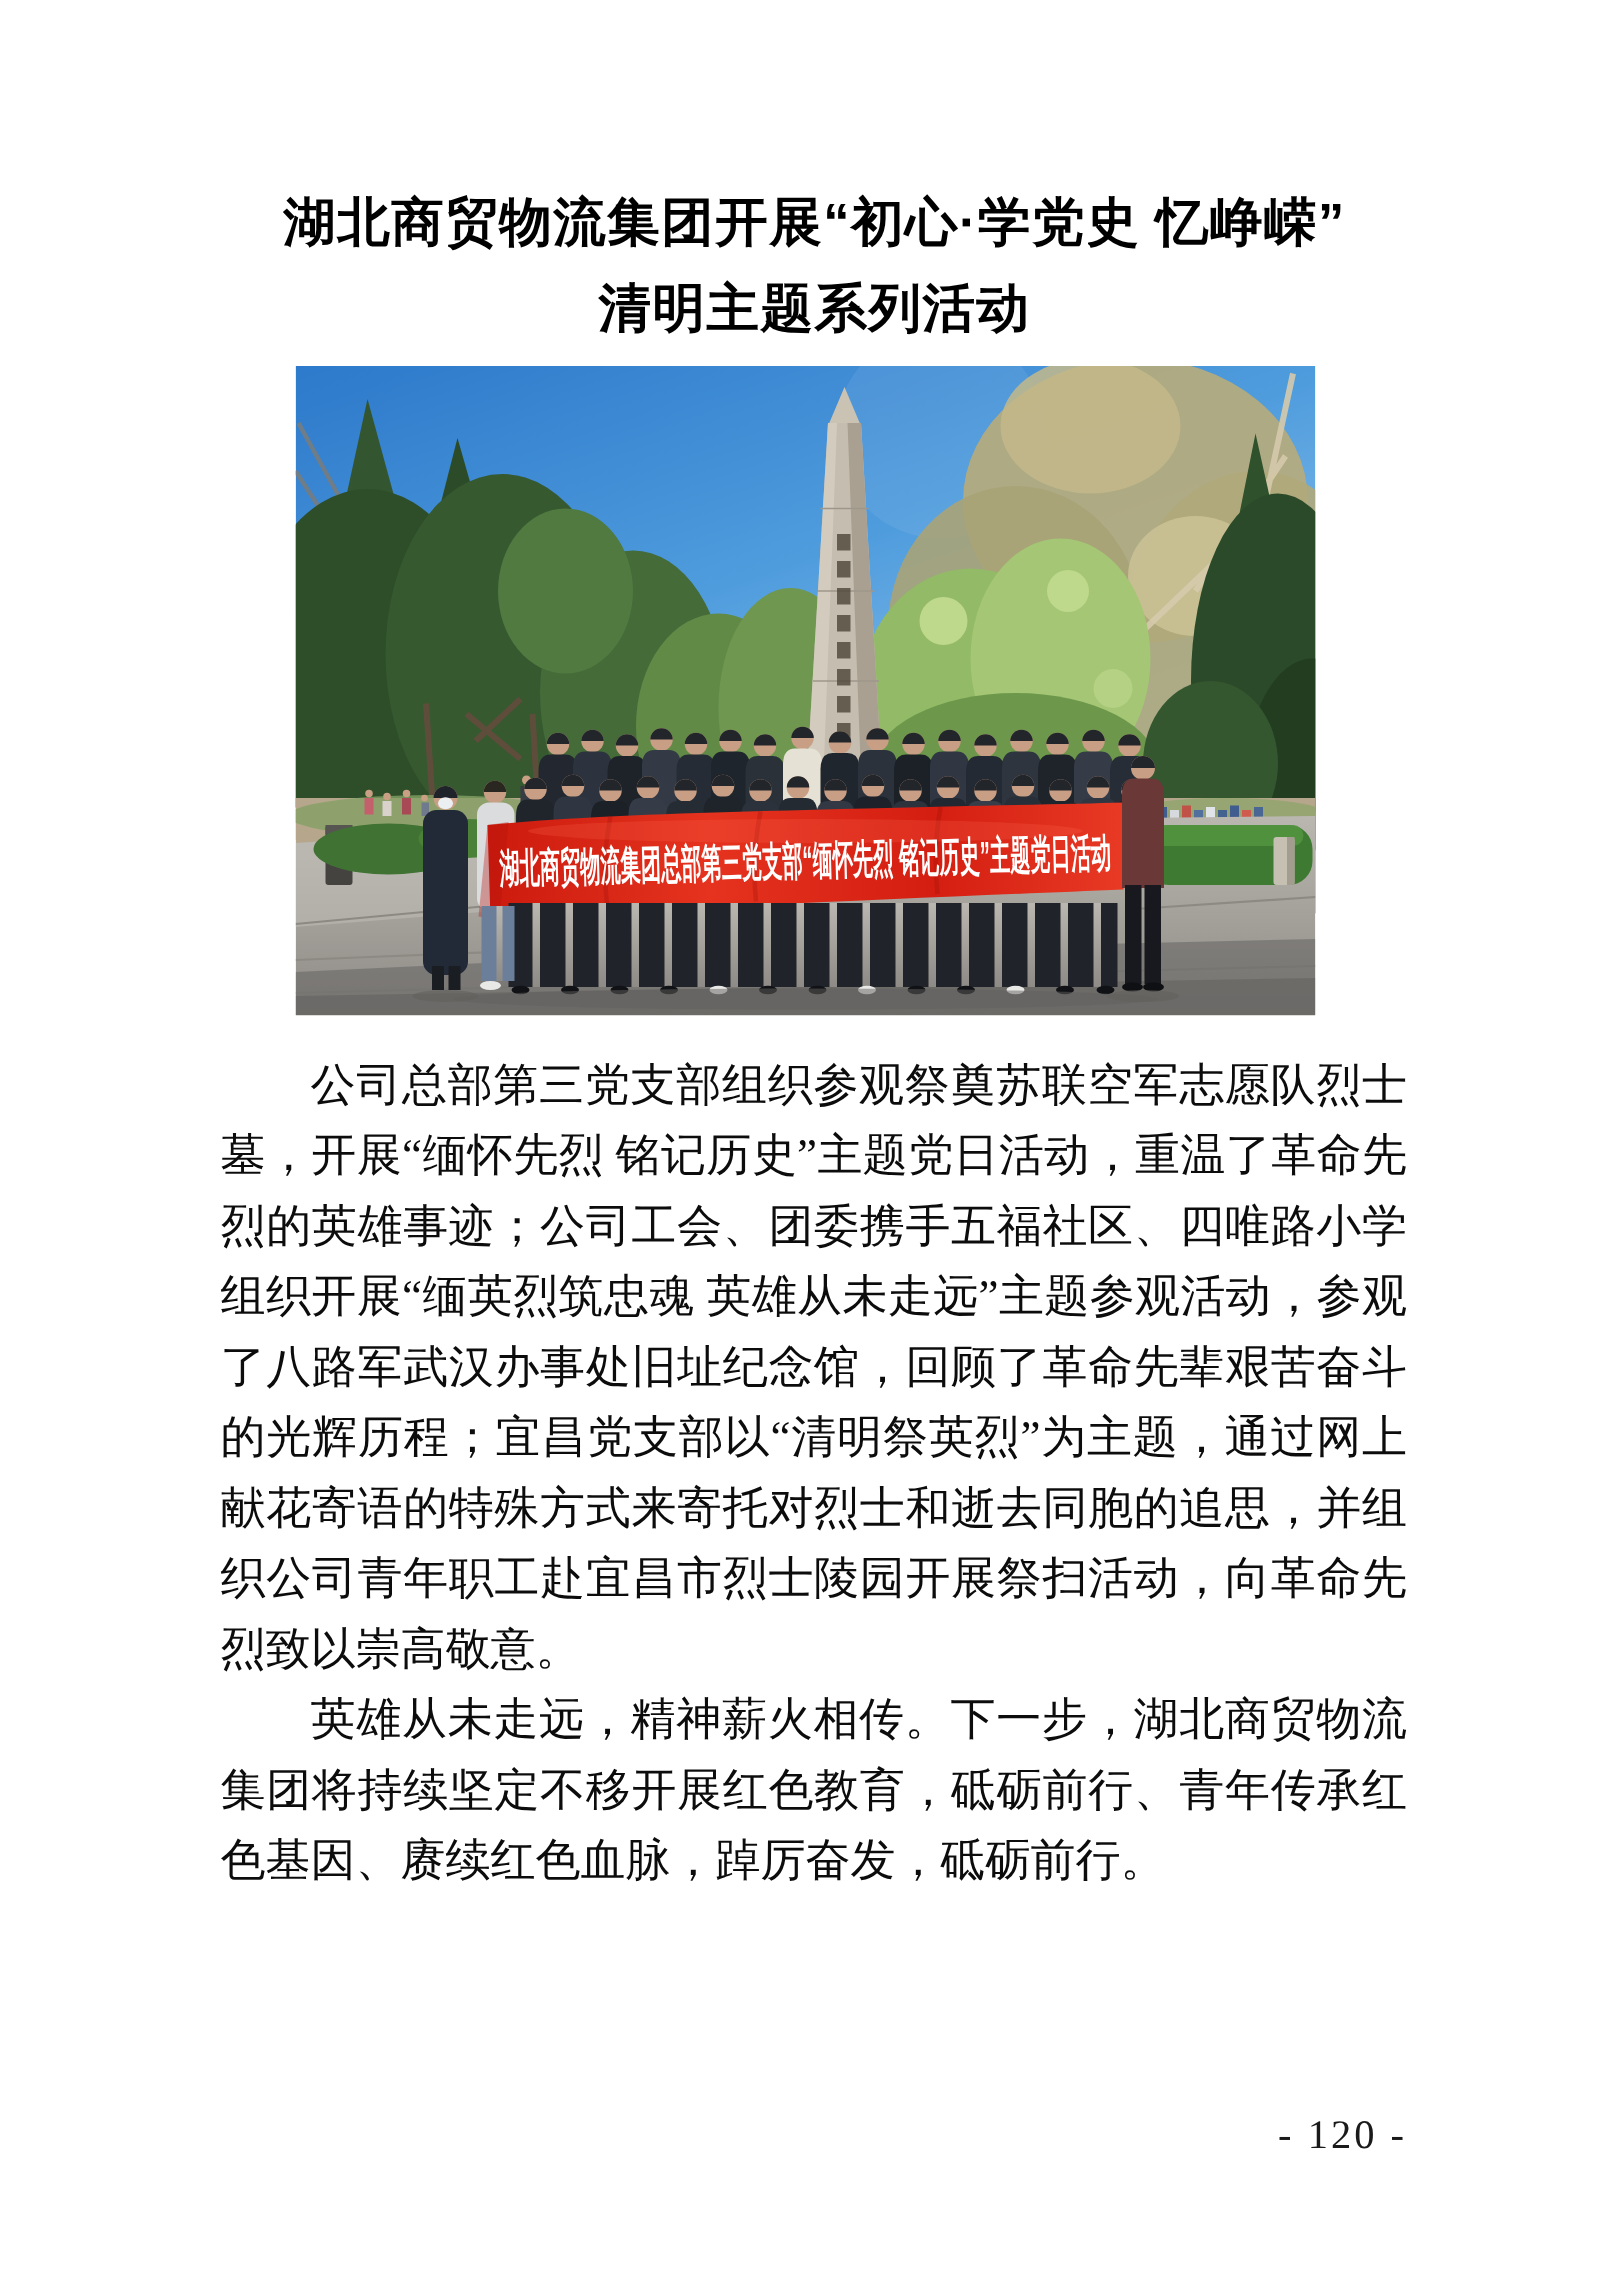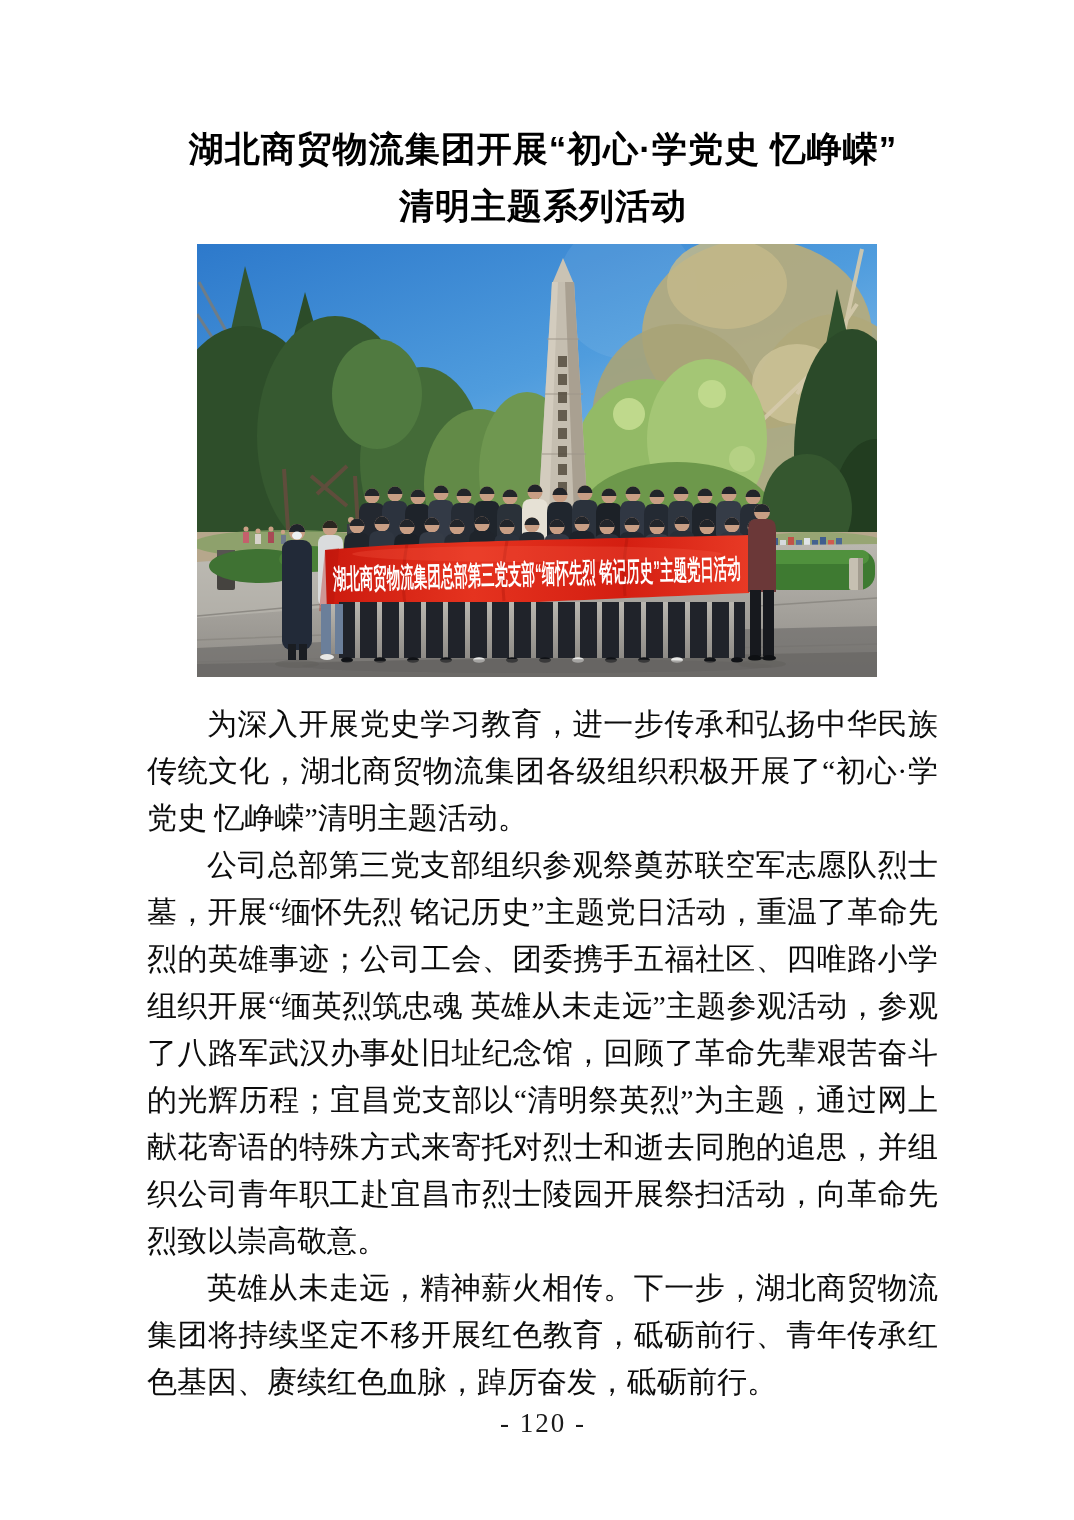--- a/index.html
+++ b/index.html
@@ -26,21 +26,21 @@
 
   .bodytext {
     position: absolute; left: 147px; top: 700px; width: 791px;
     font-size: 30px; line-height: 47px;
     text-align: justify; color: #0c0c0c;
   }
   .bodytext p { margin: 0; text-indent: 2em; }
 
   .pageno {
     position: absolute; left: 148px; top: 1408px; width: 790px;
-    text-align: center; font-size: 27px; color: #1a1a1a; letter-spacing: 2px;
+    text-align: right; font-size: 27px; color: #1a1a1a; letter-spacing: 2px;
   }
 </style>
 </head>
 <body>
 
 <div class="page">
 
   <h1 class="title">
     <span class="tline">湖北商贸物流集团开展“初心·学党史 忆峥嵘”</span>
     <span class="tline">清明主题系列活动</span>
@@ -291,20 +291,19 @@
 
       <g>
         <ellipse cx="340" cy="422" rx="235" ry="7" fill="#62605e" opacity="0.5"></ellipse>
         <ellipse cx="100" cy="420" rx="22" ry="4" fill="#62605e" opacity="0.6"></ellipse>
         <ellipse cx="565" cy="420" rx="24" ry="4" fill="#62605e" opacity="0.6"></ellipse>
       </g>
     </svg>
   </figure>
 
   <div class="bodytext">
-    <p>为深入开展党史学习教育，进一步传承和弘扬中华民族传统文化，湖北商贸物流集团各级组织积极开展了“初心·学党史 忆峥嵘”清明主题活动。</p>
     <p>公司总部第三党支部组织参观祭奠苏联空军志愿队烈士墓，开展“缅怀先烈 铭记历史”主题党日活动，重温了革命先烈的英雄事迹；公司工会、团委携手五福社区、四唯路小学组织开展“缅英烈筑忠魂 英雄从未走远”主题参观活动，参观了八路军武汉办事处旧址纪念馆，回顾了革命先辈艰苦奋斗的光辉历程；宜昌党支部以“清明祭英烈”为主题，通过网上献花寄语的特殊方式来寄托对烈士和逝去同胞的追思，并组织公司青年职工赴宜昌市烈士陵园开展祭扫活动，向革命先烈致以崇高敬意。</p>
     <p>英雄从未走远，精神薪火相传。下一步，湖北商贸物流集团将持续坚定不移开展红色教育，砥砺前行、青年传承红色基因、赓续红色血脉，踔厉奋发，砥砺前行。</p>
   </div>
 
   <div class="pageno">- 120 -</div>
 
 </div>
 
 </body></html>

